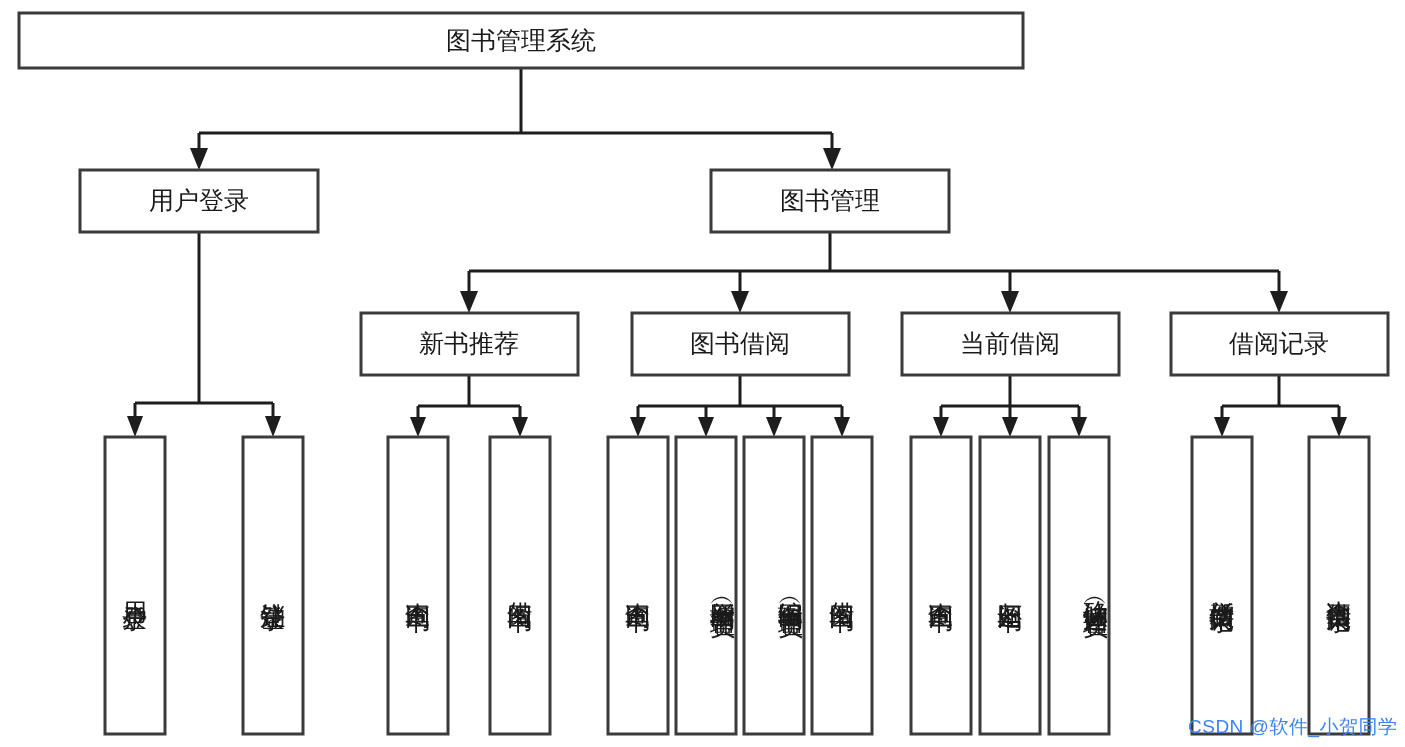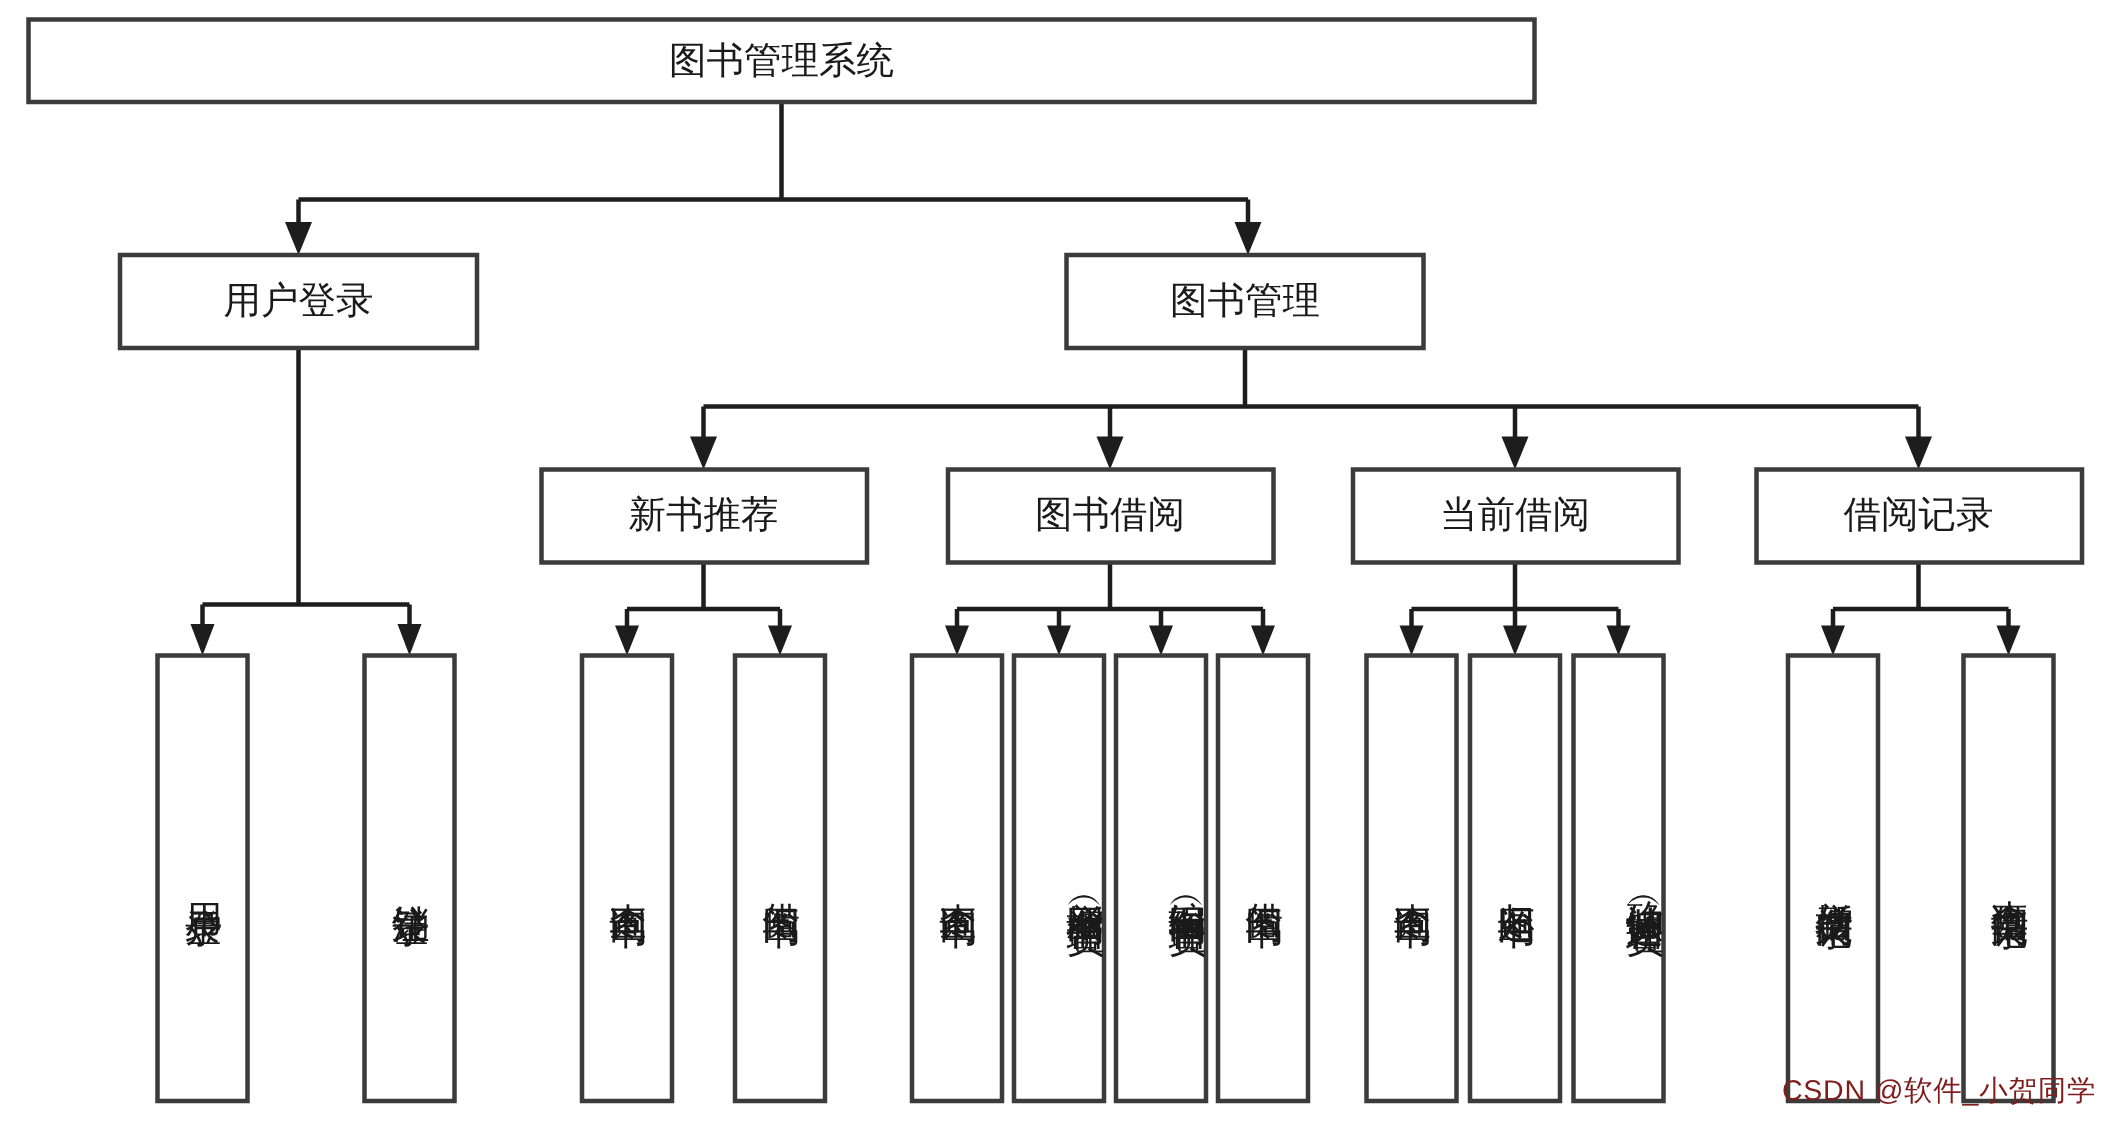--- a/index.html
+++ b/index.html
@@ -64,21 +64,21 @@
     text-align: center;
     white-space: nowrap;
     pointer-events: none;
   }
   .watermark {
     position: absolute;
     left: 1188px;
     top: 714px;
     font-family: "Liberation Sans", "DejaVu Sans", sans-serif;
     font-size: 19px;
-    color: #7f1d1d;
+    color: #3b82f6;
     white-space: nowrap;
     letter-spacing: 0.5px;
   }
 </style>
 </head>
 <body>
 
 <div id="diagram-root">
 
   <svg class="diagram-svg" viewBox="0 0 1405 747" xmlns="http://www.w3.org/2000/svg">

